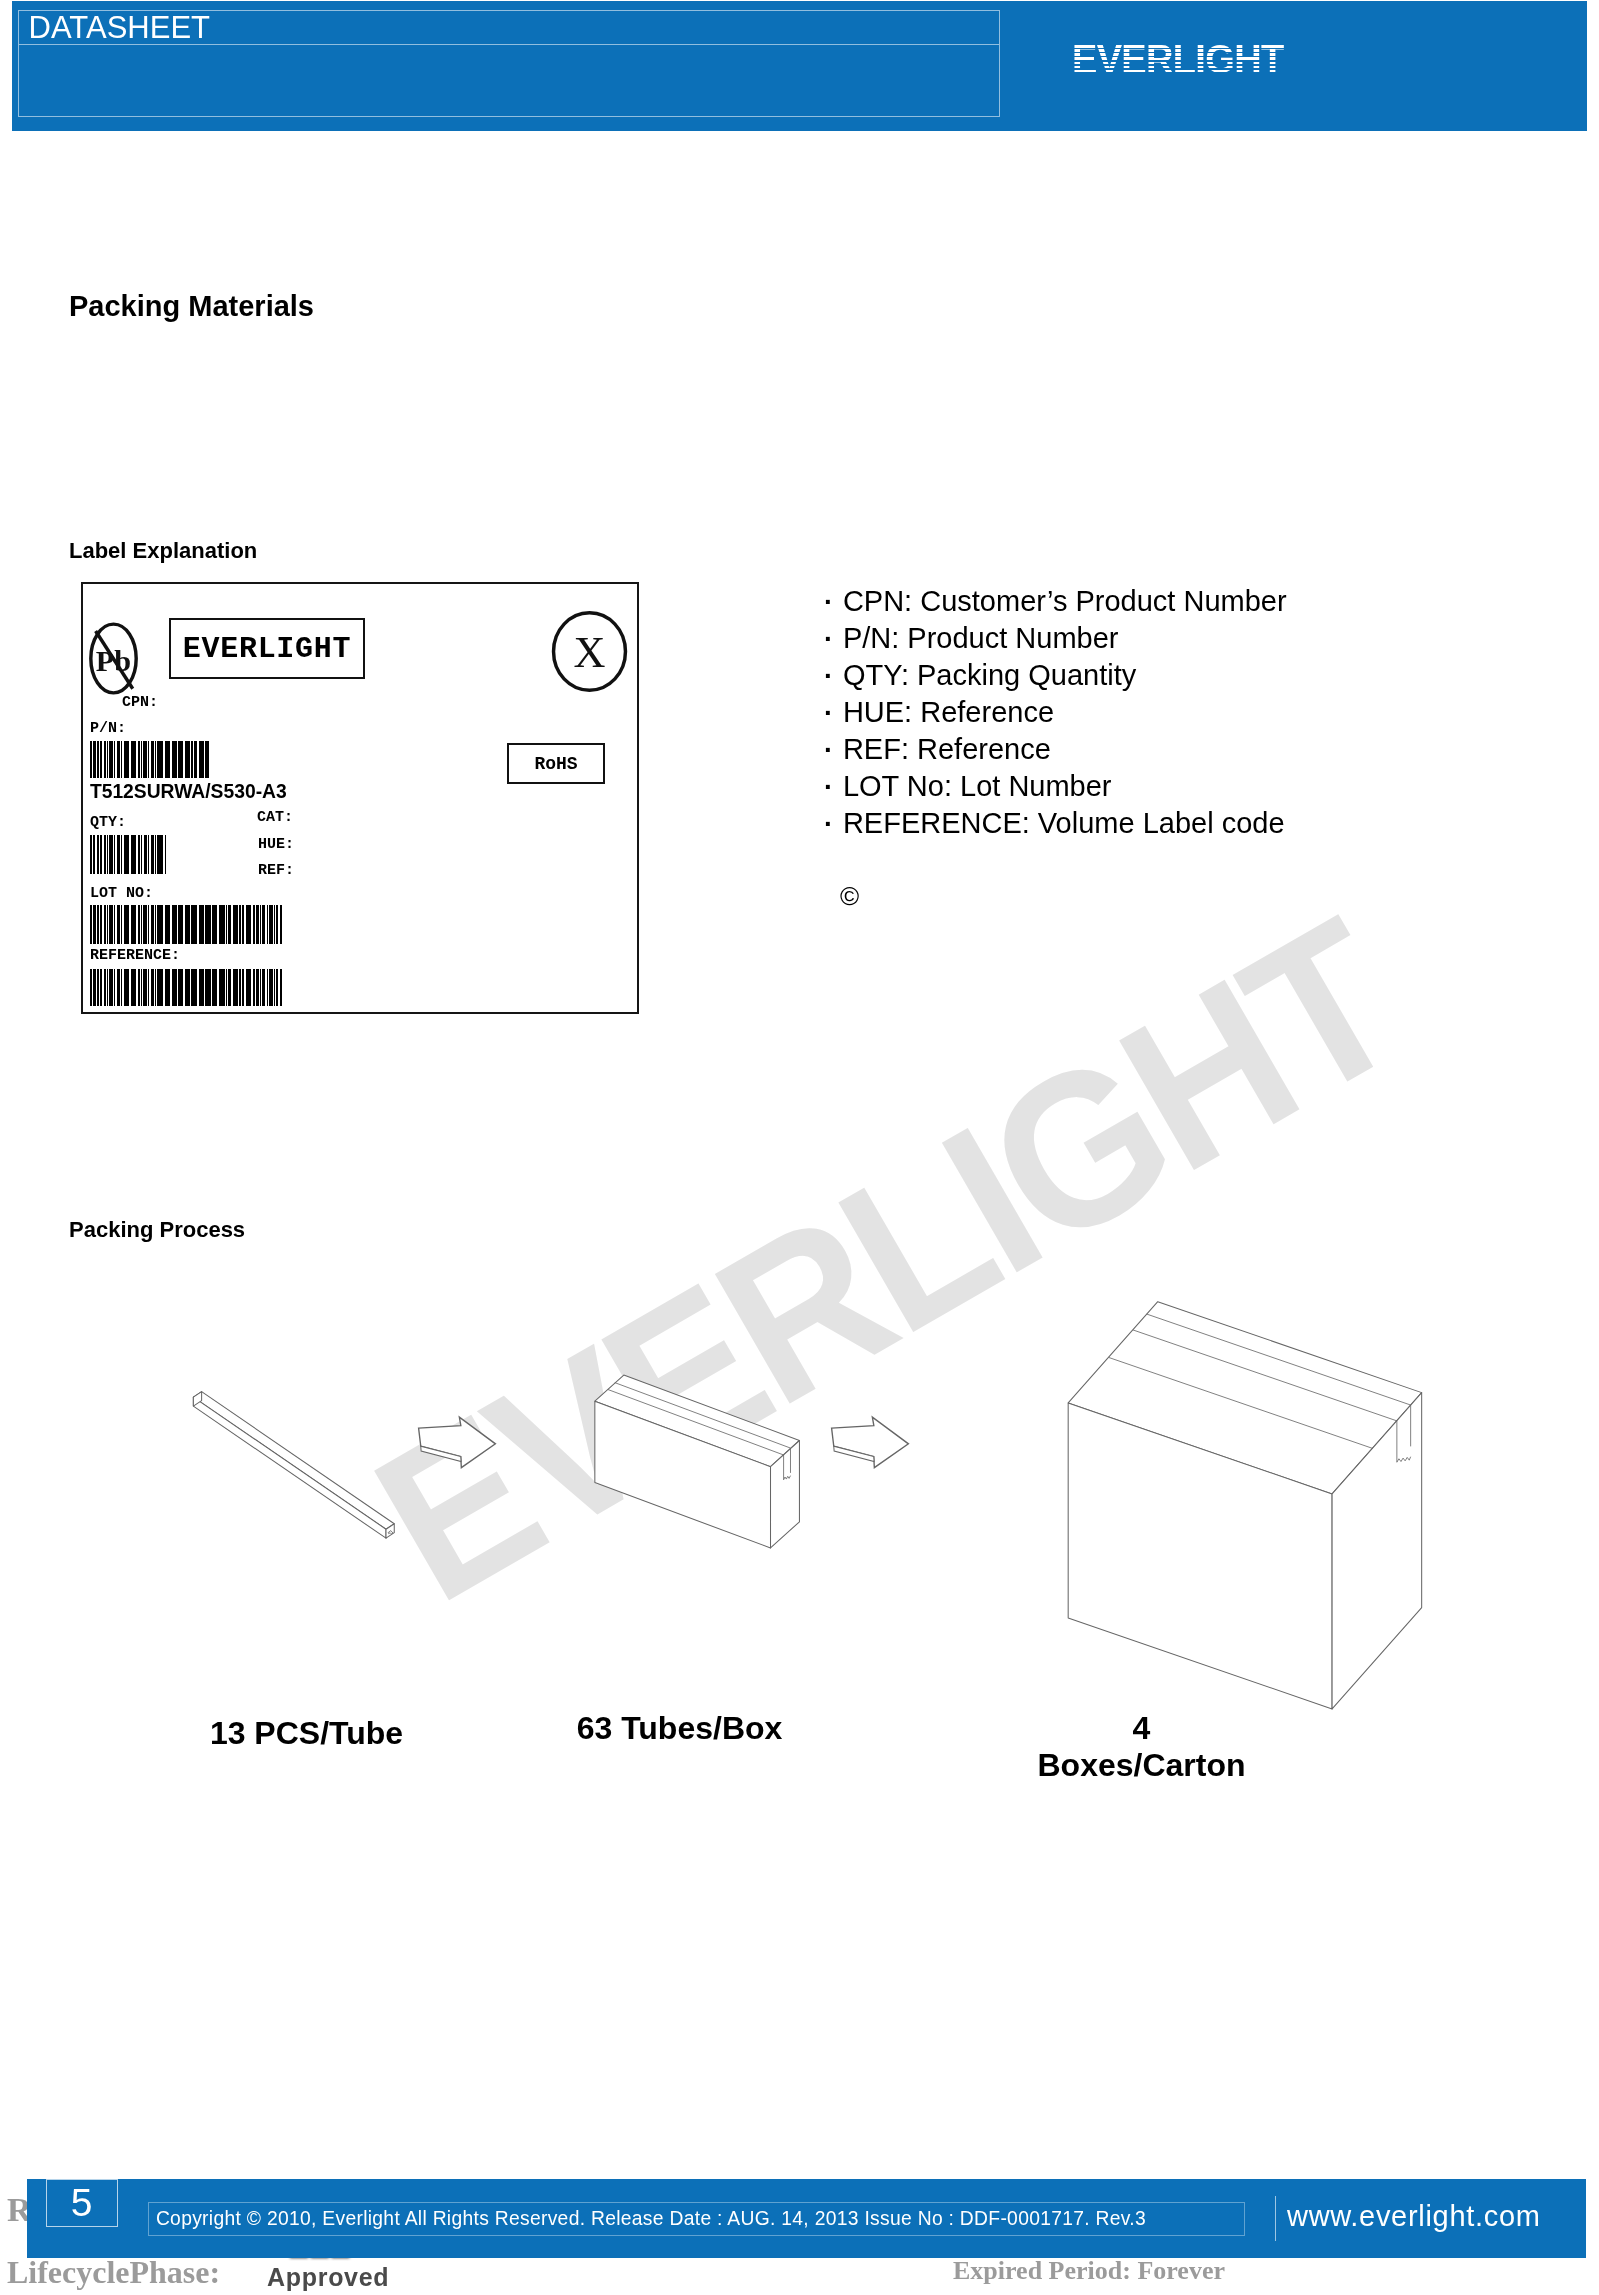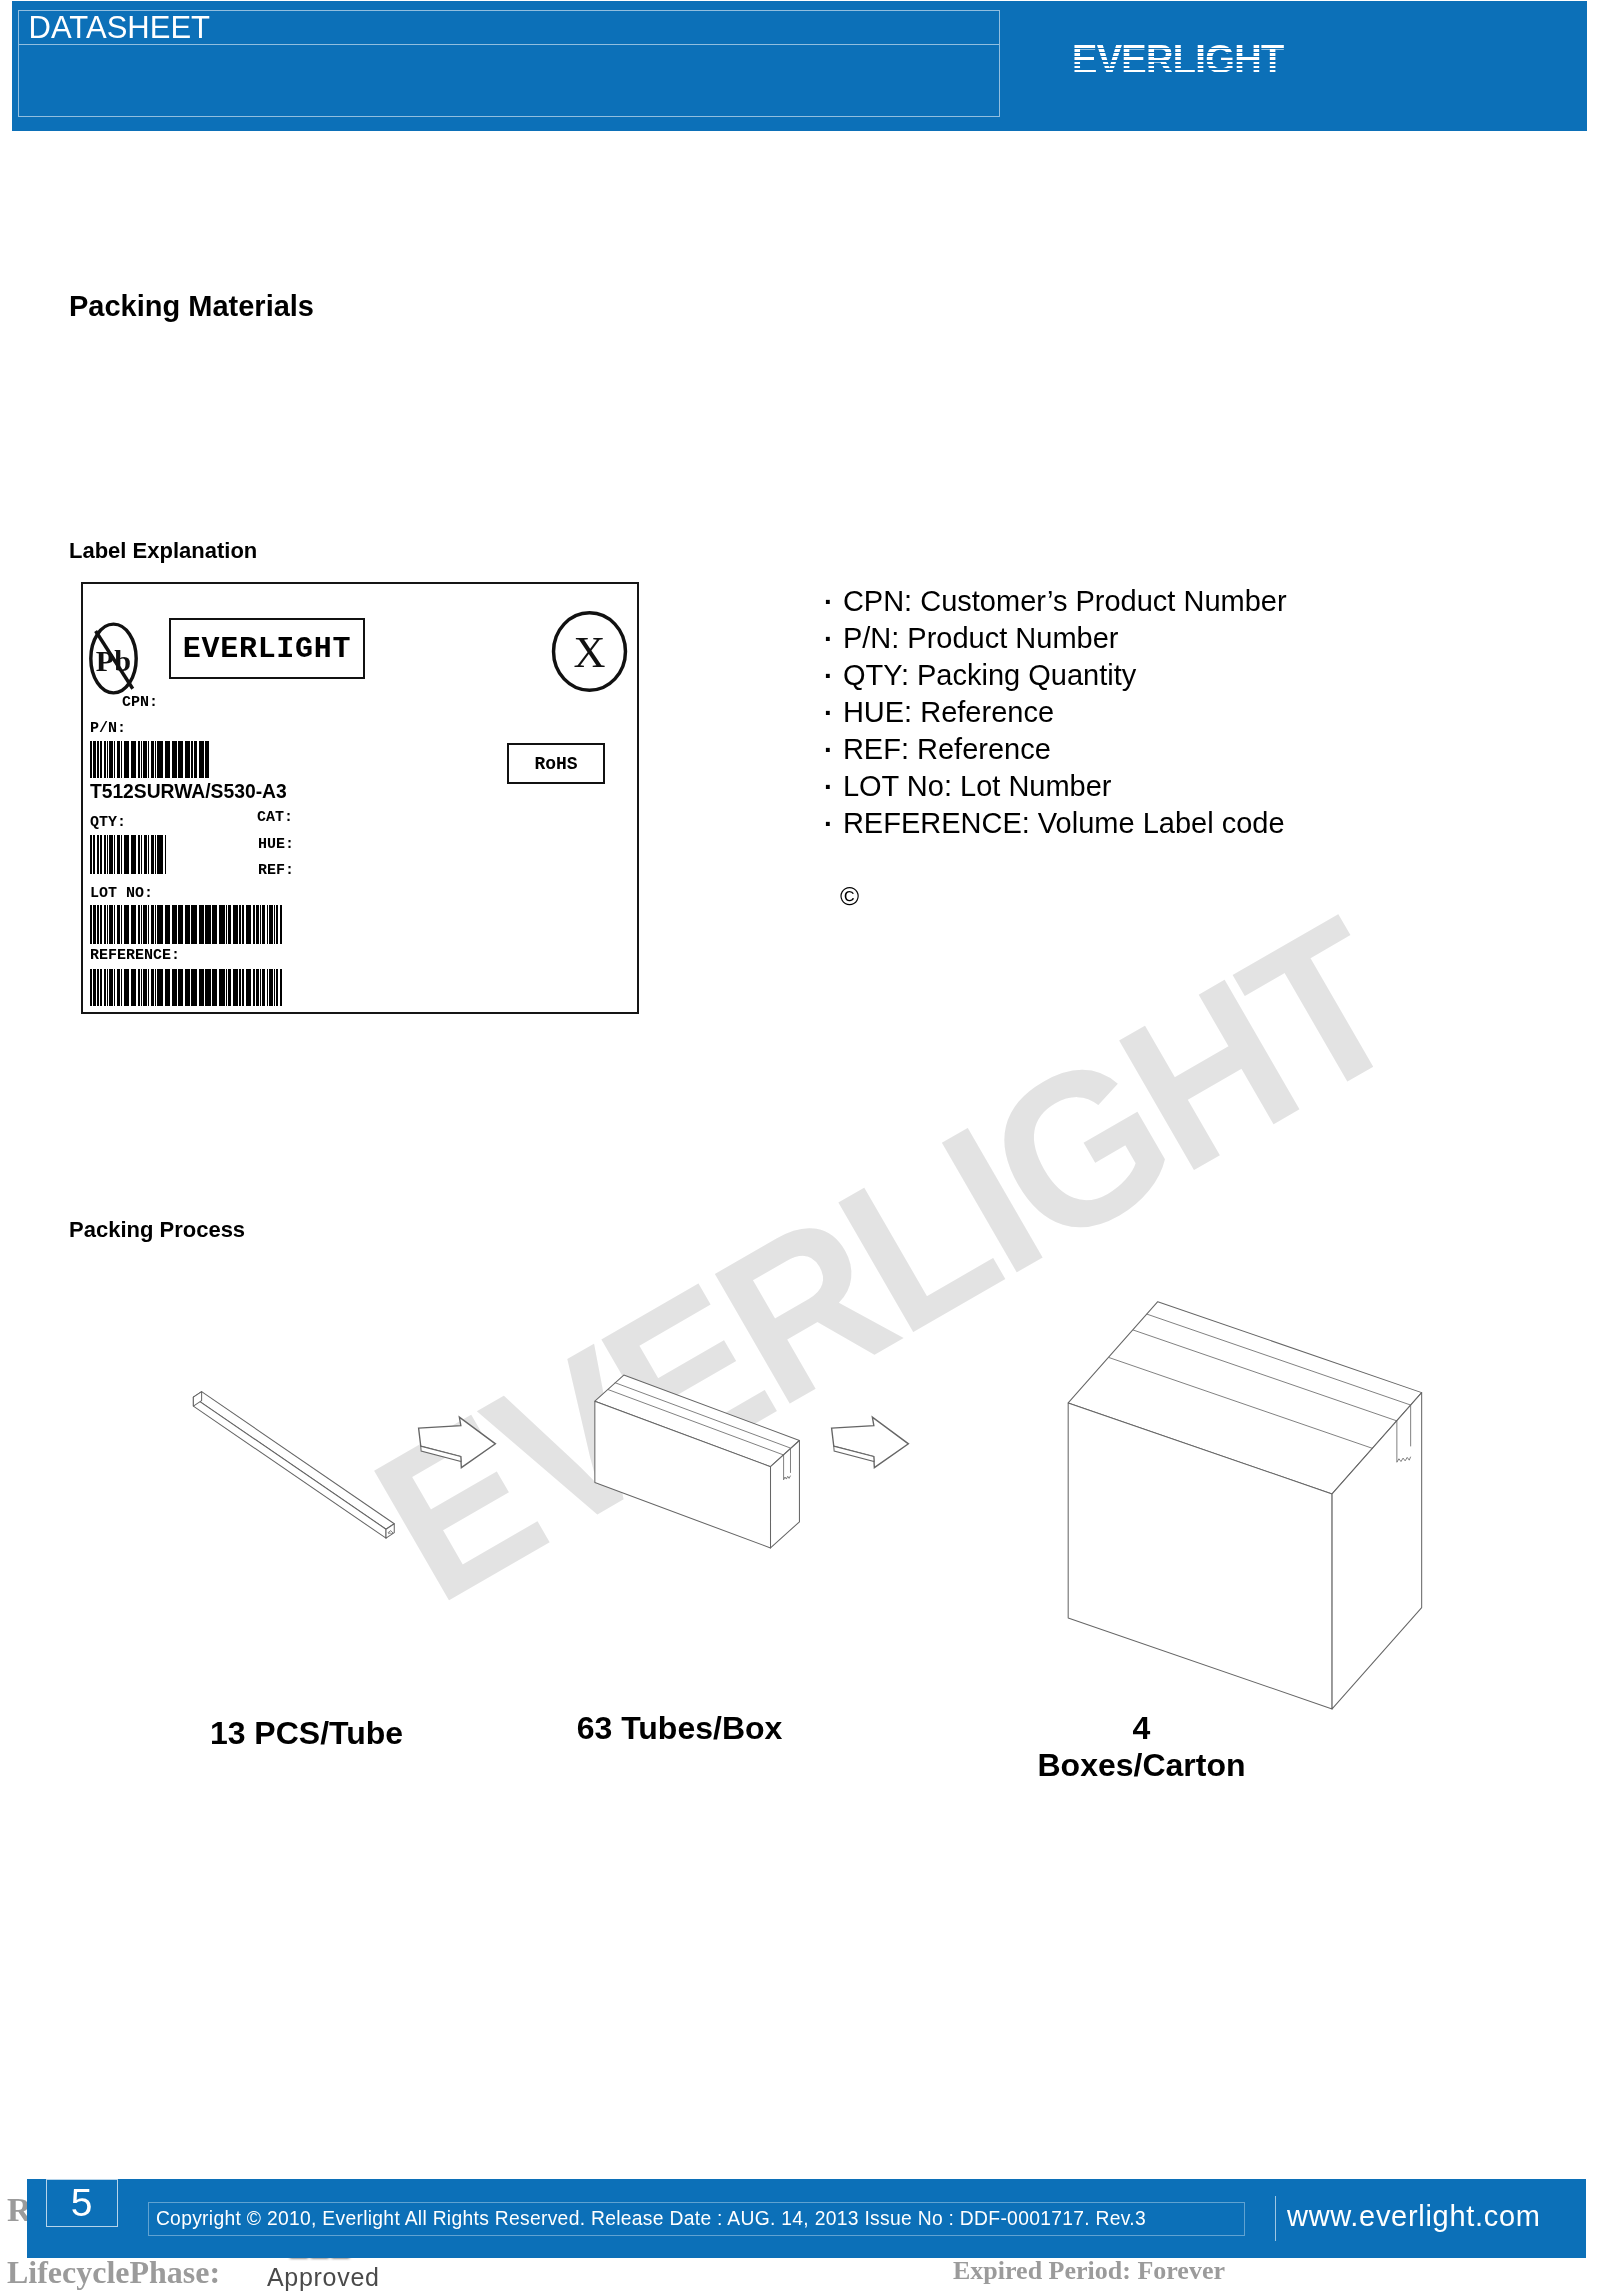--- a/index.html
+++ b/index.html
@@ -69,21 +69,21 @@
             color:#fff;font-size:39px;}
   .copy-box{position:absolute;left:121px;top:23px;width:1097px;height:34px;
             border:0.7px solid rgba(255,255,255,.35);box-sizing:border-box;
             display:flex;align-items:center;color:#fff;font-size:19.3px;
             letter-spacing:0.3px;padding-left:6.9px;white-space:nowrap;overflow:hidden;}
   .foot-divider{position:absolute;left:1248px;top:17px;width:0.7px;height:45px;
             background:rgba(255,255,255,.6);}
   .website{position:absolute;left:1260px;top:20.7px;width:296px;color:#fff;font-size:29px;
             letter-spacing:0.7px;}
   .approved{left:267px;top:2263px;font-size:25px;color:#4a4a4a;letter-spacing:0.7px;
-            filter:blur(0.4px);z-index:2;font-weight:normal;}
+            filter:blur(0.4px);z-index:2;font-weight:bold;}
   .smudge{left:290px;top:2242px;font-size:18px;color:#2a2a2a;filter:blur(1.7px);z-index:2;
           letter-spacing:2.8px;}
 
   svg{display:block;}
   :root{--blue:#0c70b8;--wmgray:#e3e3e3;--stampgray:#9b9b9b;}
 </style>
 </head>
 <body>
 
 <div id="page">

